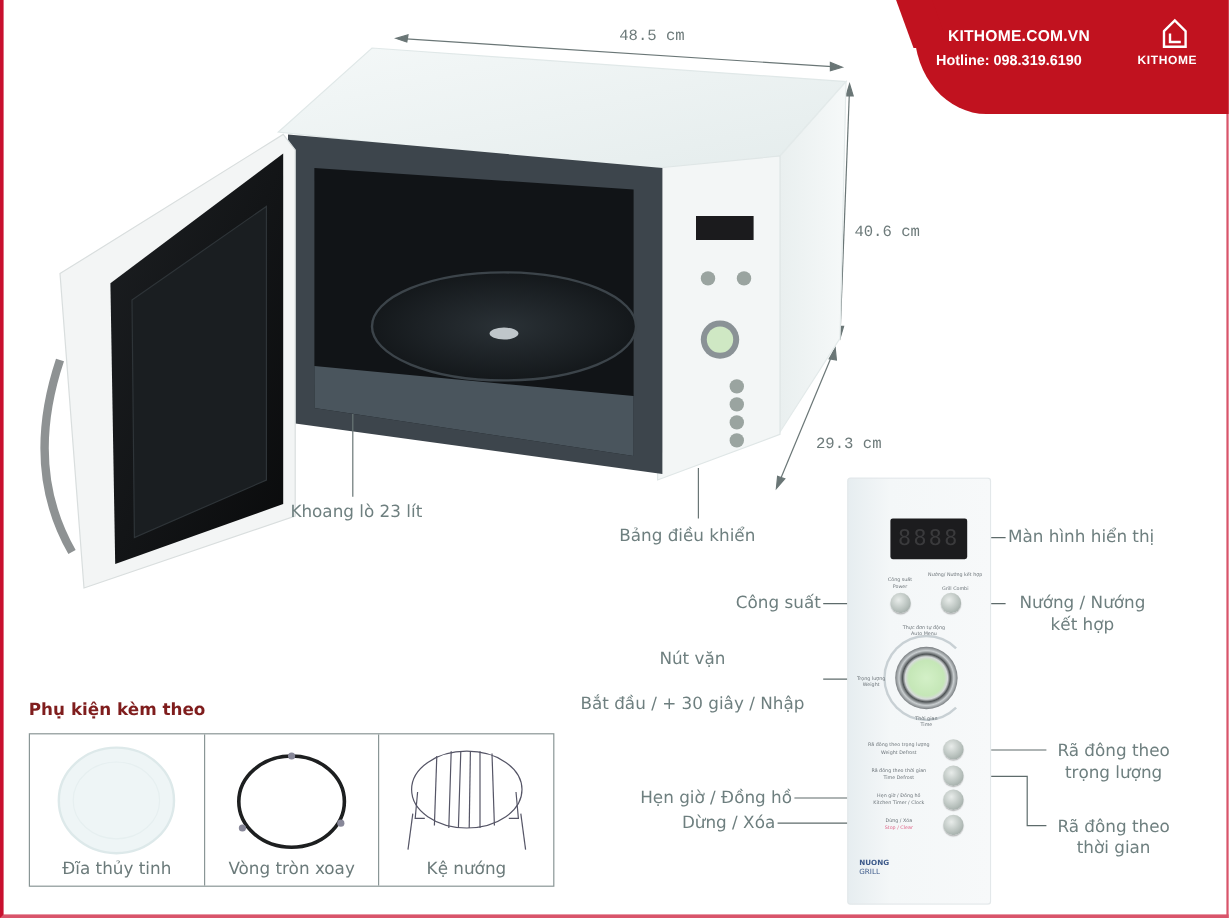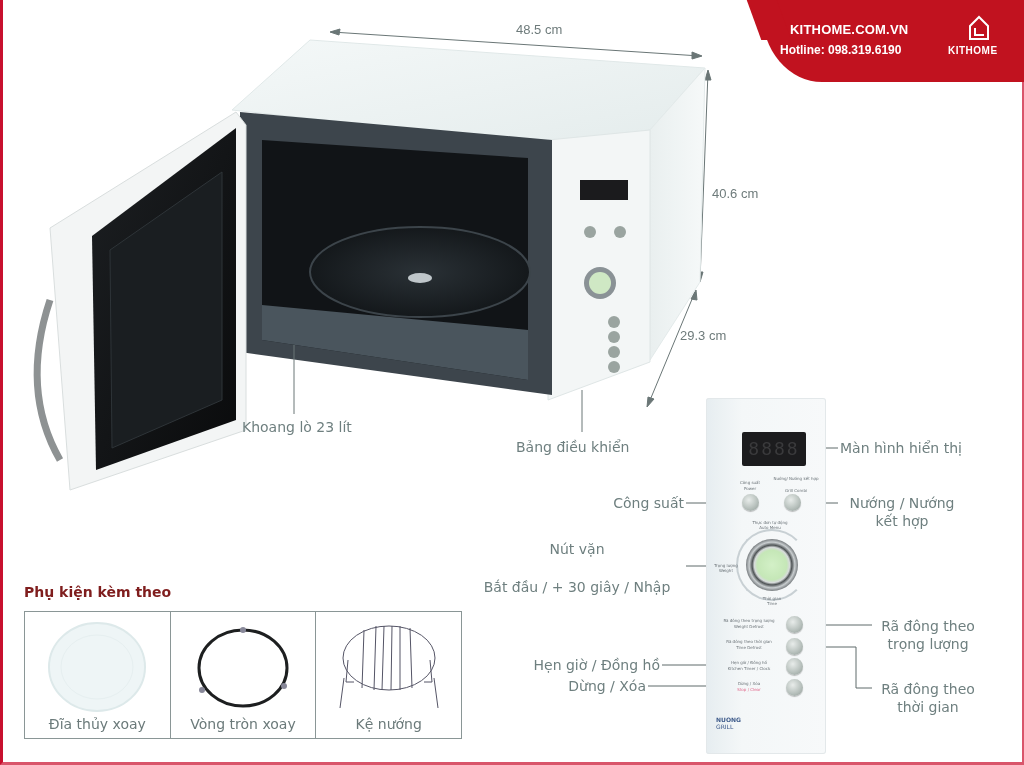--- a/index.html
+++ b/index.html
@@ -3,34 +3,34 @@
 <meta charset="utf-8">
 <style>
   * { box-sizing: border-box; margin: 0; padding: 0; }
   html, body { width: 1024px; height: 765px; overflow: hidden; background: #ffffff; }
   body { position: relative; font-family: "DejaVu Sans", sans-serif; color: #6b7a7a; }
 
   .frame { position: absolute; left: 0; top: 0; width: 1024px; height: 765px;
            border-left: 3px solid #c8102e; border-right: 2px solid #d9556b; border-bottom: 3px solid #d9556b; }
 
   
-  .brand { position: absolute; left: 762px; top: 0; width: 262px; height: 82px;
+  .brand { position: absolute; left: 762px; top: 0; width: 262px; height: 95px;
            background: #c1121f; border-bottom-left-radius: 60px 70px; }
   .brand::before { content: ""; position: absolute; left: -8px; top: 0; width: 30px; height: 40px;
            background: #c1121f; transform: skewX(20deg); }
   .brand-site { position: absolute; left: 28px; top: 22px; color: #fff; font-weight: bold; font-size: 13px;
            font-family: "Liberation Sans", sans-serif; letter-spacing: 0.2px; }
   .brand-hotline { position: absolute; left: 18px; top: 43px; color: #fff; font-weight: bold; font-size: 12px;
            font-family: "Liberation Sans", sans-serif; }
   .brand-logo { position: absolute; left: 204px; top: 14px; width: 26px; height: 28px; }
   .brand-name { position: absolute; left: 186px; top: 45px; color: #fff; font-weight: bold; font-size: 10px;
            font-family: "Liberation Sans", sans-serif; letter-spacing: 0.5px; }
 
   
-  .dim { position: absolute; font-size: 13px; color: #6e7b7b; font-family: Liberation Sans, sans-serif; }
+  .dim { position: absolute; font-size: 13px; color: #6e7b7b; font-family: Liberation Mono, monospace; }
   .callout { position: absolute; font-size: 14px; color: #6e7f7f; line-height: 18px; white-space: nowrap; }
   .callout.right { text-align: left; }
   .callout.left  { text-align: right; }
   .callout.center { text-align: center; }
 
   
   .mw { position: absolute; left: 0; top: 0; width: 1024px; height: 765px; pointer-events: none; }
 
   
   .panel { position: absolute; left: 706px; top: 398px; width: 120px; height: 356px;
@@ -144,21 +144,21 @@
   <line x1="792" y1="503" x2="838" y2="503" stroke="#5e6b6b"></line>
   <line x1="686" y1="566" x2="742" y2="566" stroke="#5e6b6b"></line>
   <line x1="794" y1="625" x2="872" y2="625" stroke="#5e6b6b"></line>
   <polyline points="794,647 856,647 856,688 872,688" fill="none" stroke="#5e6b6b"></polyline>
   <line x1="662" y1="665" x2="786" y2="665" stroke="#5e6b6b"></line>
   <line x1="648" y1="686" x2="786" y2="686" stroke="#5e6b6b"></line>
 </svg>
 
 <div class="dim" style="left:516px; top:22px;">48.5 cm</div>
 <div class="dim" style="left:712px; top:175px;margin-top:11px;">40.6 cm</div>
-<div class="dim" style="left:680px; top:328px;">29.3 cm</div>
+<div class="dim" style="left:680px; top:362px;">29.3 cm</div>
 
 <div class="callout" style="left:242px; top:418px;">Khoang lò 23 lít</div>
 <div class="callout" style="left:516px; top:438px;">Bảng điều khiển</div>
 
 <div class="panel">
   <div class="panel-display">8888</div>
 
   <div class="plabel" style="left:24px; top:82px; width:40px;">Công suất</div>
   <div class="plabel" style="left:24px; top:88px; width:40px;">Power</div>
   <div class="pbtn" style="left:36px; top:96px;"></div>
@@ -221,21 +221,21 @@
 <div class="callout left" style="left:500px; top:656px; width:160px;">Hẹn giờ / Đồng hồ</div>
 <div class="callout left" style="left:500px; top:677px; width:146px;">Dừng / Xóa</div>
 
 <div class="acc-title">Phụ kiện kèm theo</div>
 <div class="acc-box">
   <div class="acc-cell">
     <svg class="acc-img" width="110" height="95" viewBox="0 0 110 95">
       <ellipse cx="55" cy="47" rx="48" ry="44" fill="#eef5f6" stroke="#dde9ea" stroke-width="2"></ellipse>
       <ellipse cx="55" cy="47" rx="36" ry="32" fill="none" stroke="#e6eff0" stroke-width="1"></ellipse>
     </svg>
-    <div class="acc-label">Đĩa thủy xoay</div>
+    <div class="acc-label">Đĩa thủy tinh</div>
   </div>
   <div class="acc-cell">
     <svg class="acc-img" width="110" height="95" viewBox="0 0 110 95">
       <ellipse cx="55" cy="48" rx="44" ry="38" fill="none" stroke="#1d1f20" stroke-width="3"></ellipse>
       <circle cx="55" cy="10" r="3" fill="#889"></circle>
       <circle cx="14" cy="70" r="3" fill="#889"></circle>
       <circle cx="96" cy="66" r="3" fill="#889"></circle>
     </svg>
     <div class="acc-label">Vòng tròn xoay</div>
   </div>

